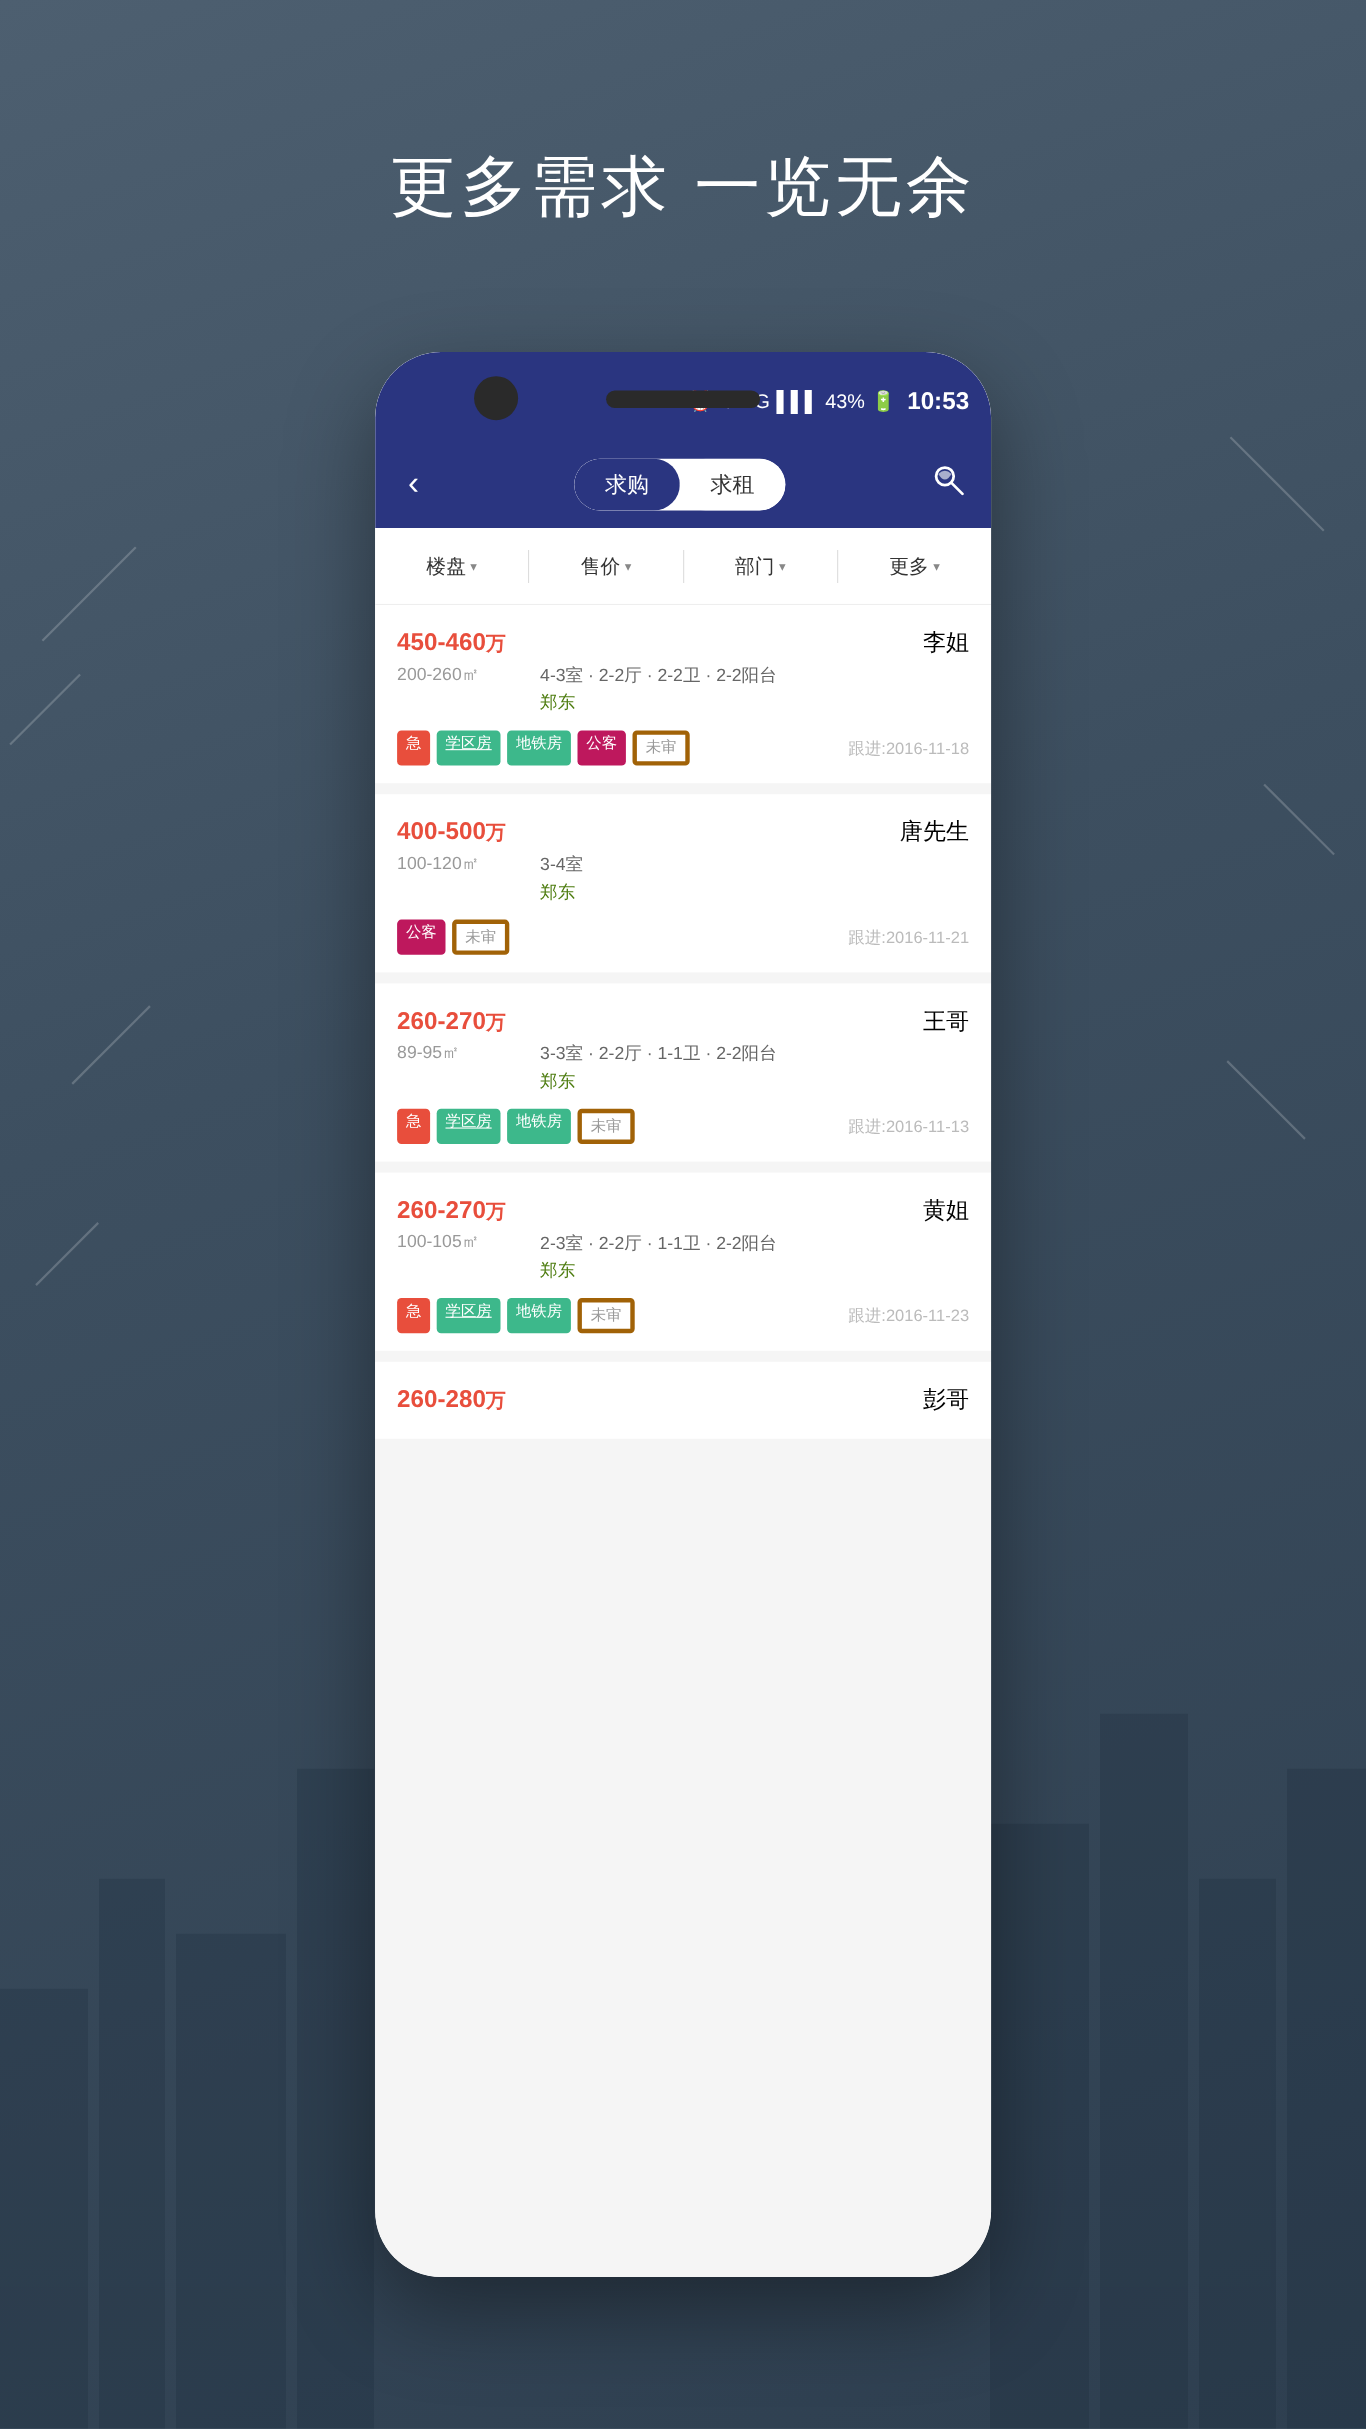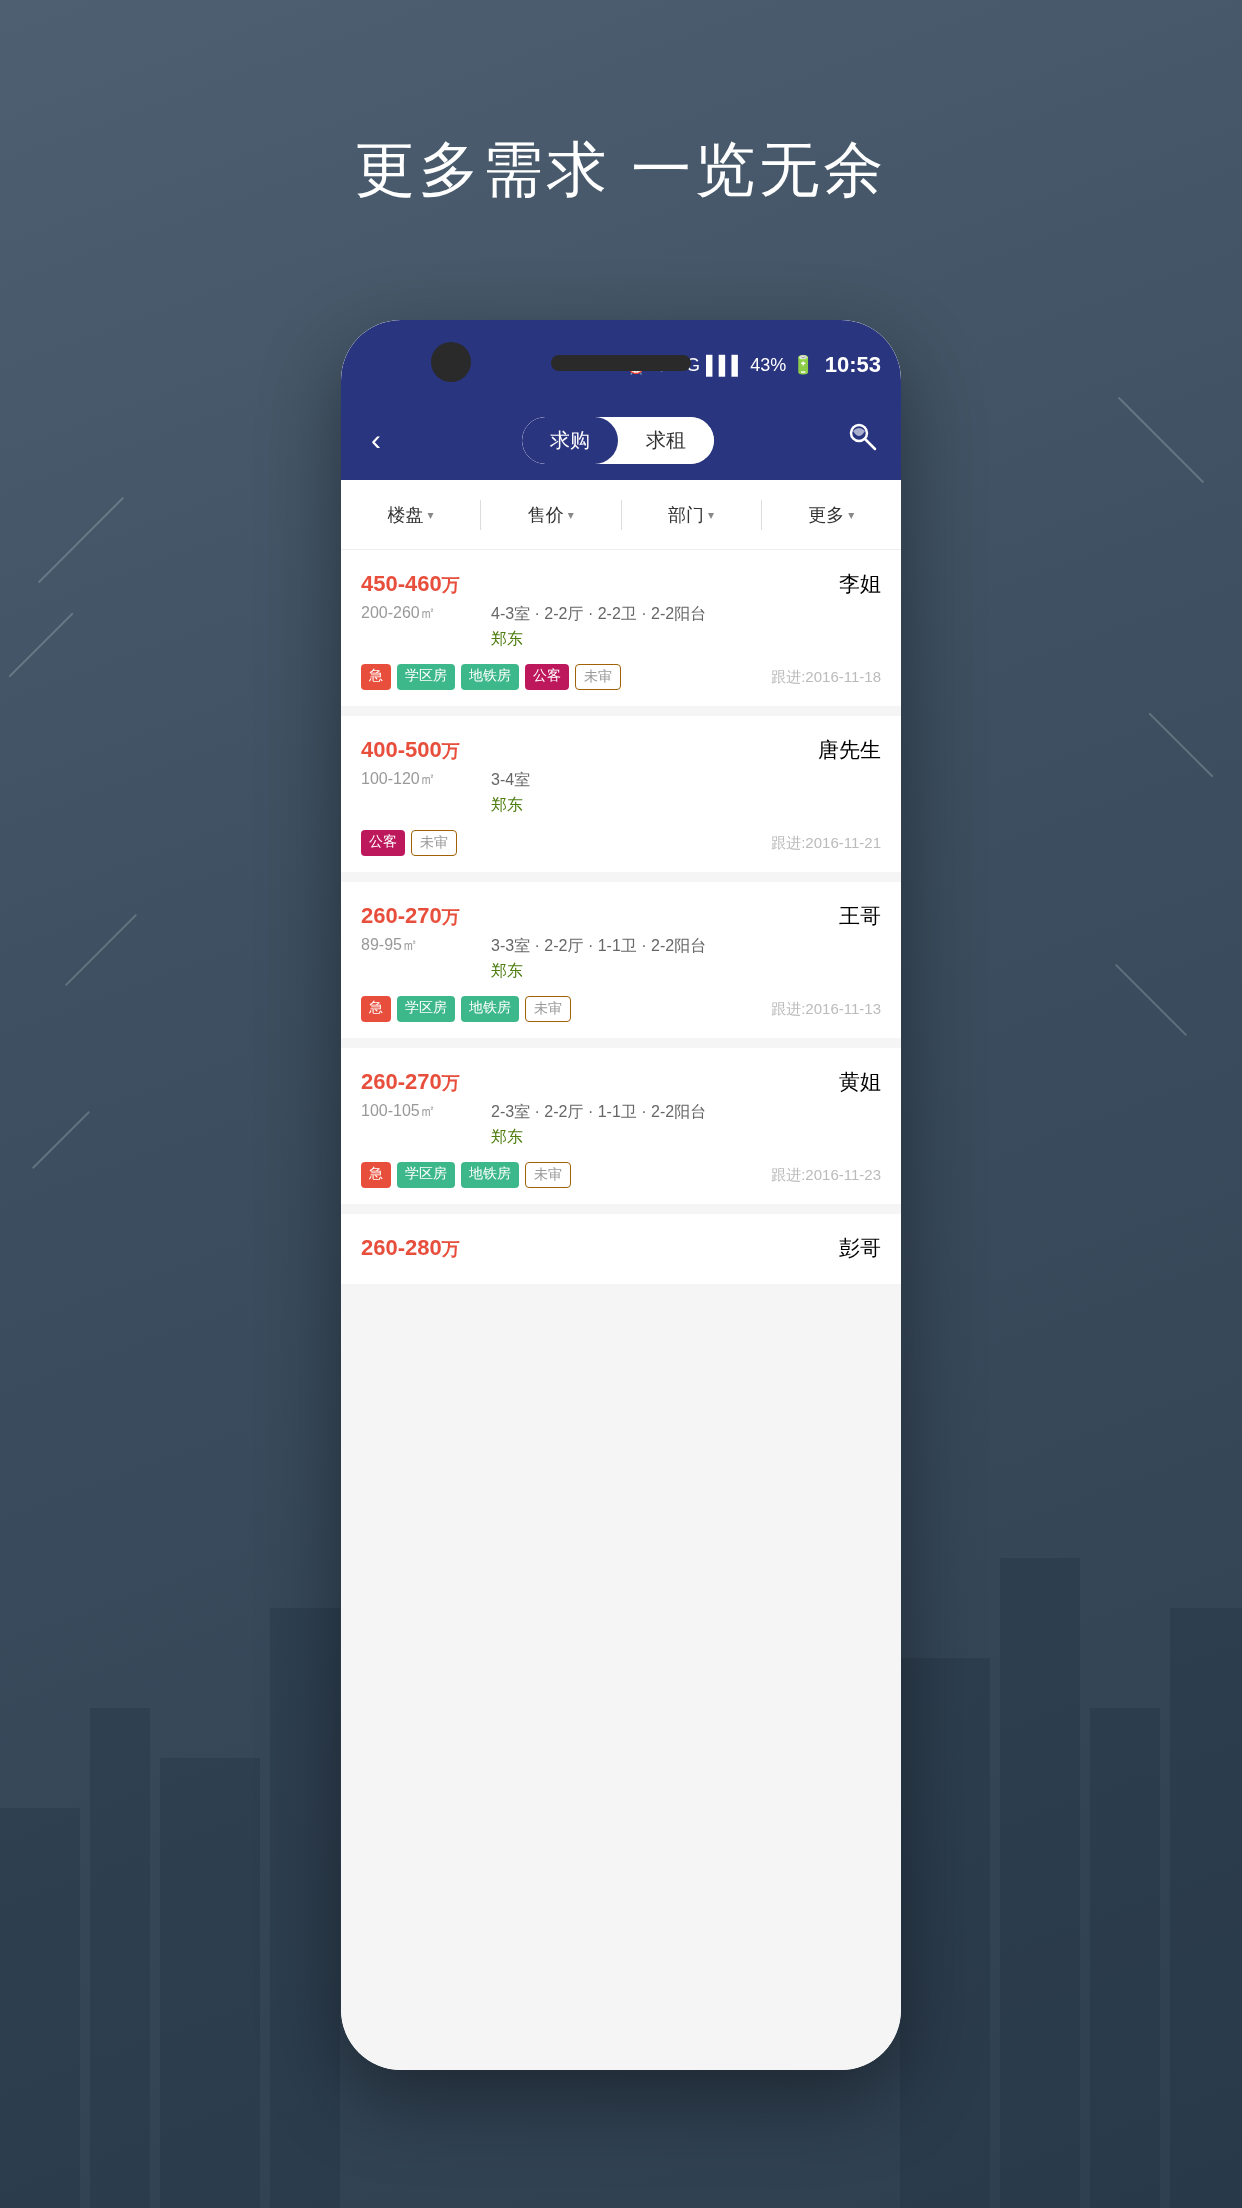--- a/index.html
+++ b/index.html
@@ -250,24 +250,24 @@
       gap: 6px;
       flex-wrap: wrap;
     }
     .tag {
       padding: 3px 8px;
       border-radius: 4px;
       font-size: 14px;
       color: white;
     }
     .tag-urgent { background: #e84e3c; }
-    .tag-school { background: #3db88b; }
+    .tag-school { background: #3db88b; text-decoration: underline; }
     .tag-metro { background: #3db88b; }
     .tag-public { background: #be185d; font-family: Liberation Serif, serif; }
-    .tag-pending { border: 1px solid #a16207; color: #999; background: transparent; }
+    .tag-pending { border: 4px solid #a16207; color: #999; background: transparent; }
     .listing-date {
       font-size: 15px;
       color: #bbb;
     }
 
     
     .city-svg {
       position: absolute;
       bottom: 0;
       left: 0;

